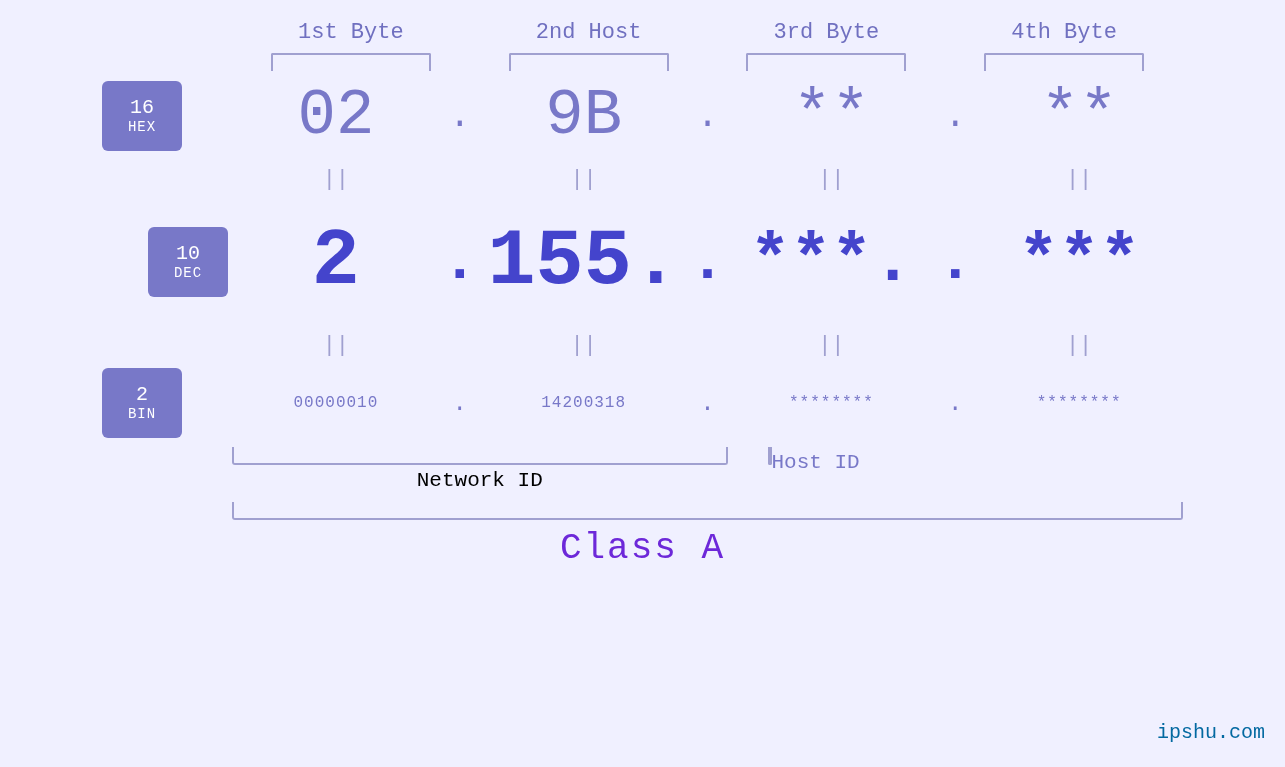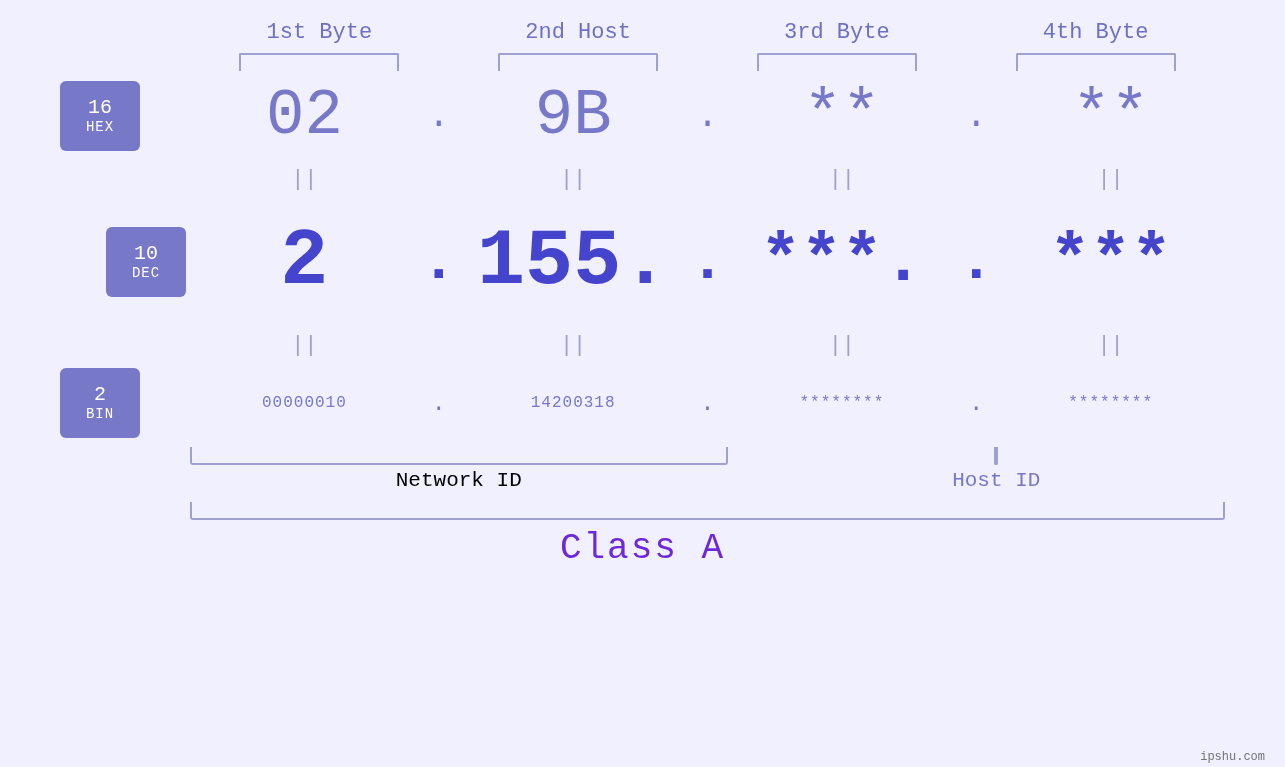--- a/index.html
+++ b/index.html
@@ -13,21 +13,21 @@
       position: relative;
     }
 
     .container {
       width: 1285px;
       height: 767px;
       position: relative;
       display: flex;
       flex-direction: column;
       align-items: center;
-      padding: 0 60px;
+      padding: 0 102px;
       border-radius: 24px;
     }
 
     
     .byte-headers {
       display: flex;
       width: 100%;
       margin-top: 20px;
       padding-left: 130px;
     }
@@ -184,24 +184,24 @@
     .class-label {
       color: #6d28d9;
       font-size: 36px;
       font-family: 'Courier New', Courier, monospace;
       letter-spacing: 2px;
     }
 
     
     .watermark {
       position: absolute;
-      bottom: 3px;
+      bottom: 23px;
       right: 20px;
-      color: #737373;
-      font-size: 12px;
+      color: #0369a1;
+      font-size: 20px;
       font-family: 'Courier New', Courier, monospace;
     }
 
     
     .label-and-rows {
       display: flex;
       width: 100%;
       margin-top: 0;
     }
 
@@ -411,21 +411,21 @@
 
   <div style="display:flex; width:100%; padding-left:130px; margin-top:4px;">
 
     <div style="display:flex; flex-direction:column; width:calc(50% + 20px);">
       <div style="height:18px; border:2px solid #a0a0d0; border-top:none; border-radius:0 0 3px 3px;"></div>
       <div style="text-align:center; color:#000000; font-size:21px; font-family:'Courier New',monospace; margin-top:4px;">Network ID</div>
     </div>
 
     <div style="width:40px;"></div>
 
-    <div style="display:flex; flex-direction:column; flex:1;align-items:center;">
+    <div style="display:flex; flex-direction:row; flex:1;">
       <div style="height:18px; border:2px solid #a0a0d0; border-top:none; border-radius:0 0 3px 3px;"></div>
       <div style="text-align:center; color:#7878c8; font-size:21px; font-family:'Courier New',monospace; margin-top:4px;">Host ID</div>
     </div>
   </div>
 
   <div style="display:flex; width:100%; padding-left:130px; margin-top:10px;">
     <div style="flex:1; height:18px; border:2px solid #a0a0d0; border-top:none; border-radius:0 0 3px 3px;"></div>
   </div>
 
   <div class="class-row">

